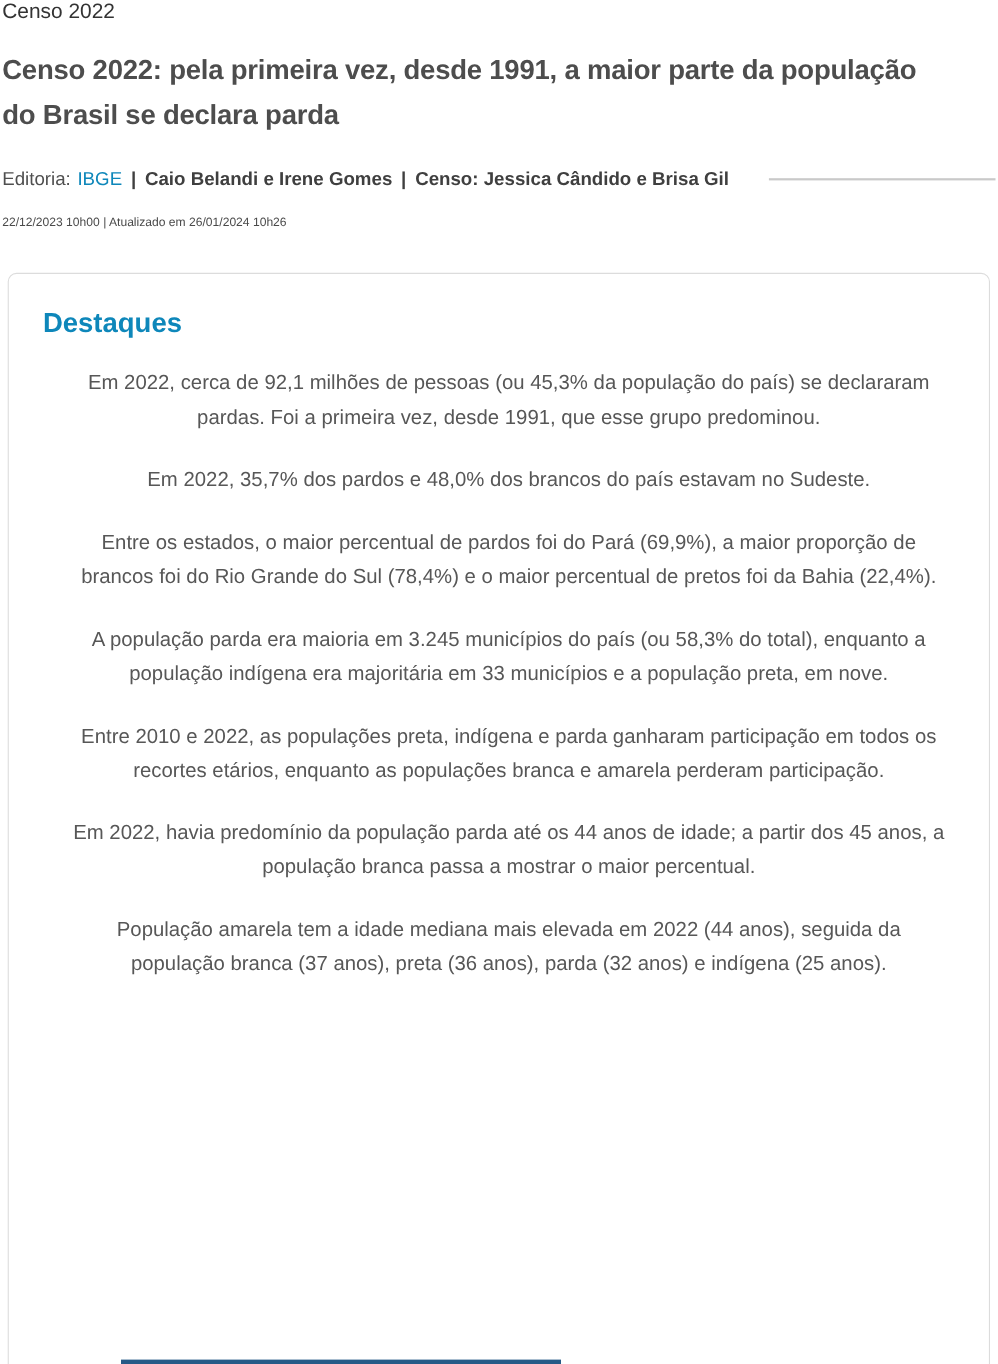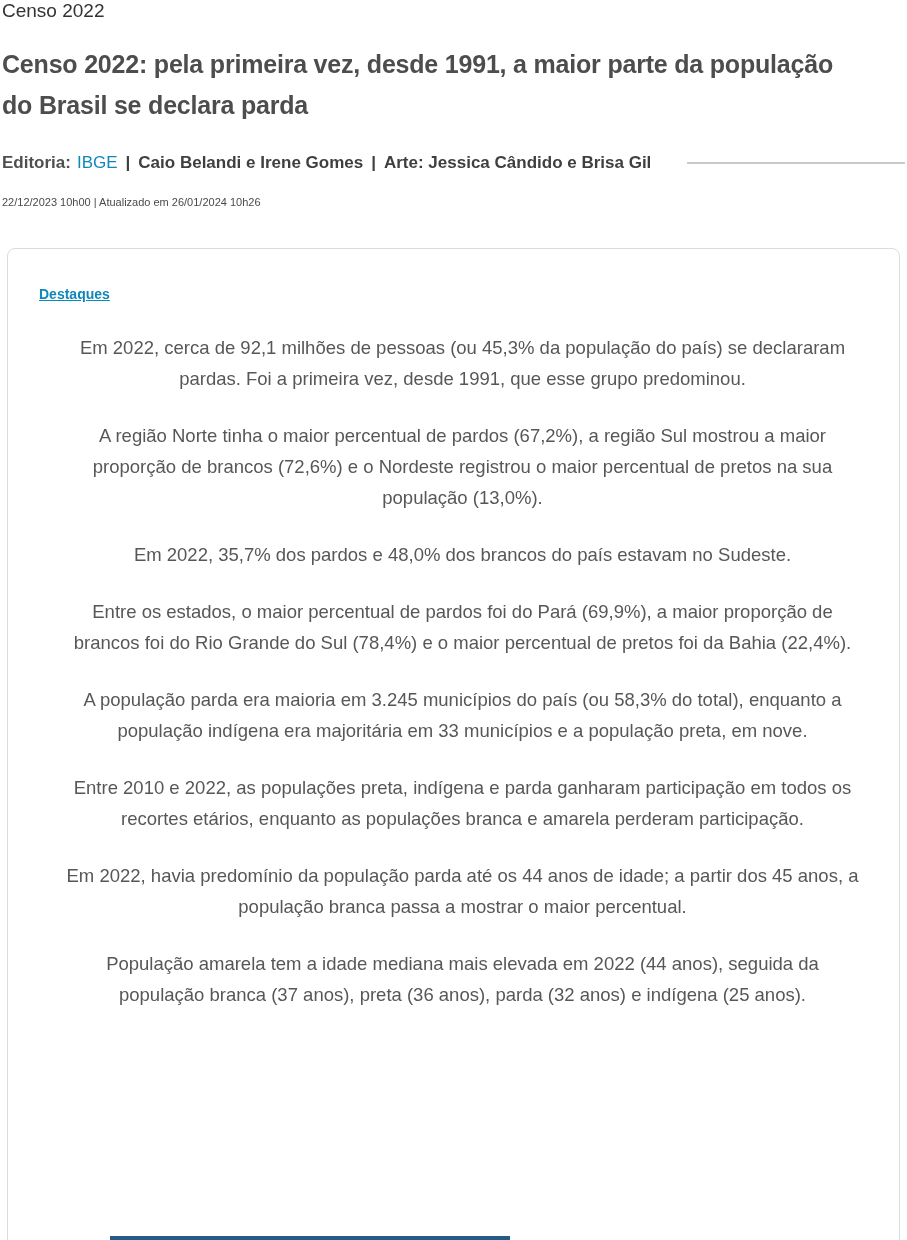--- a/index.html
+++ b/index.html
@@ -27,70 +27,69 @@
     font-size:25px;font-weight:700;color:var(--title);
     line-height:41px;margin:0 0 26px 0;max-width:842px;
     letter-spacing:-0.2px;
   }
   .byline-row{
     display:flex;align-items:center;margin:0 0 19px 0;
   }
   .byline{
     font-size:17px;font-weight:700;color:#3f3f3f;line-height:21px;white-space:nowrap;
   }
-  .byline .prefix{font-weight:700;color:#4f4f4f;margin-right:6px;margin-top:48px;}
+  .byline .prefix{font-weight:400;color:#4f4f4f;margin-right:6px;margin-top:48px;}
   .byline .link{color:var(--accent);text-decoration:none;font-weight:400;}
   .byline .sep{margin:0 8px;color:#3f3f3f;}
   .divider{flex:1;height:2px;background:var(--divider);margin-left:36px;margin-right:2px;}
   .dateline{
     font-size:11px;color:#4a4a4a;margin:0 0 36px 0;line-height:20px;font-weight:400;
   }
   .box{
     margin:0 7px;background:#ffffff;
     border:1.5px solid var(--box_border);
     border-radius:8px;
     padding:32px 36px 60px 31px;
     height:1200px; 
   }
   .box-heading{
-    font-size:14px;font-weight:700;color:var(--accent);
-    margin:0 0 25px 0;line-height:26px;text-decoration:underline;
+    font-size:25px;font-weight:700;color:var(--accent);
+    margin:0 0 25px 0;line-height:26px;
   }
   .items{margin:0 0 0 23px;}
   .items p{
     font-size:18.5px;line-height:31px;color:var(--body);
     margin:0 0 26px 0;max-width:806px;font-weight:400;text-align:center;
   }
   .bottom-bar{
     position:absolute;left:110px;bottom:0;width:400px;height:4px;
     background:var(--bottom_bar);
   }
 </style>
 </head>
 <body>
 
 <div class="header">
   <div class="kicker">Censo 2022</div>
   <h1 class="title">Censo 2022: pela primeira vez, desde 1991, a maior parte da população do Brasil se declara parda</h1>
 
   <div class="byline-row">
     <div class="byline">
-      <span class="prefix">Editoria:</span><span class="link">IBGE</span><span class="sep">|</span><span>Caio Belandi e Irene Gomes</span><span class="sep">|</span><span>Arte: Jessica Cândido e Brisa Gil</span>
+      <span class="prefix">Editoria:</span><span class="link">IBGE</span><span class="sep">|</span><span>Caio Belandi e Irene Gomes</span><span class="sep">|</span><span>Censo: Jessica Cândido e Brisa Gil</span>
     </div>
     <div class="divider"></div>
   </div>
 
   <div class="dateline">22/12/2023 10h00 | Atualizado em 26/01/2024 10h26</div>
 </div>
 
 <div class="box">
   <h2 class="box-heading">Destaques</h2>
   <div class="items">
     <p>Em 2022, cerca de 92,1 milhões de pessoas (ou 45,3% da população do país) se declararam pardas. Foi a primeira vez, desde 1991, que esse grupo predominou.</p>
-    <p>A região Norte tinha o maior percentual de pardos (67,2%), a região Sul mostrou a maior proporção de brancos (72,6%) e o Nordeste registrou o maior percentual de pretos na sua população (13,0%).</p>
     <p>Em 2022, 35,7% dos pardos e 48,0% dos brancos do país estavam no Sudeste.</p>
     <p>Entre os estados, o maior percentual de pardos foi do Pará (69,9%), a maior proporção de brancos foi do Rio Grande do Sul (78,4%) e o maior percentual de pretos foi da Bahia (22,4%).</p>
     <p>A população parda era maioria em 3.245 municípios do país (ou 58,3% do total), enquanto a população indígena era majoritária em 33 municípios e a população preta, em nove.</p>
     <p>Entre 2010 e 2022, as populações preta, indígena e parda ganharam participação em todos os recortes etários, enquanto as populações branca e amarela perderam participação.</p>
     <p>Em 2022, havia predomínio da população parda até os 44 anos de idade; a partir dos 45 anos, a população branca passa a mostrar o maior percentual.</p>
     <p>População amarela tem a idade mediana mais elevada em 2022 (44 anos), seguida da população branca (37 anos), preta (36 anos), parda (32 anos) e indígena (25 anos).</p>
   </div>
 </div>
 
 <div class="bottom-bar"></div>

